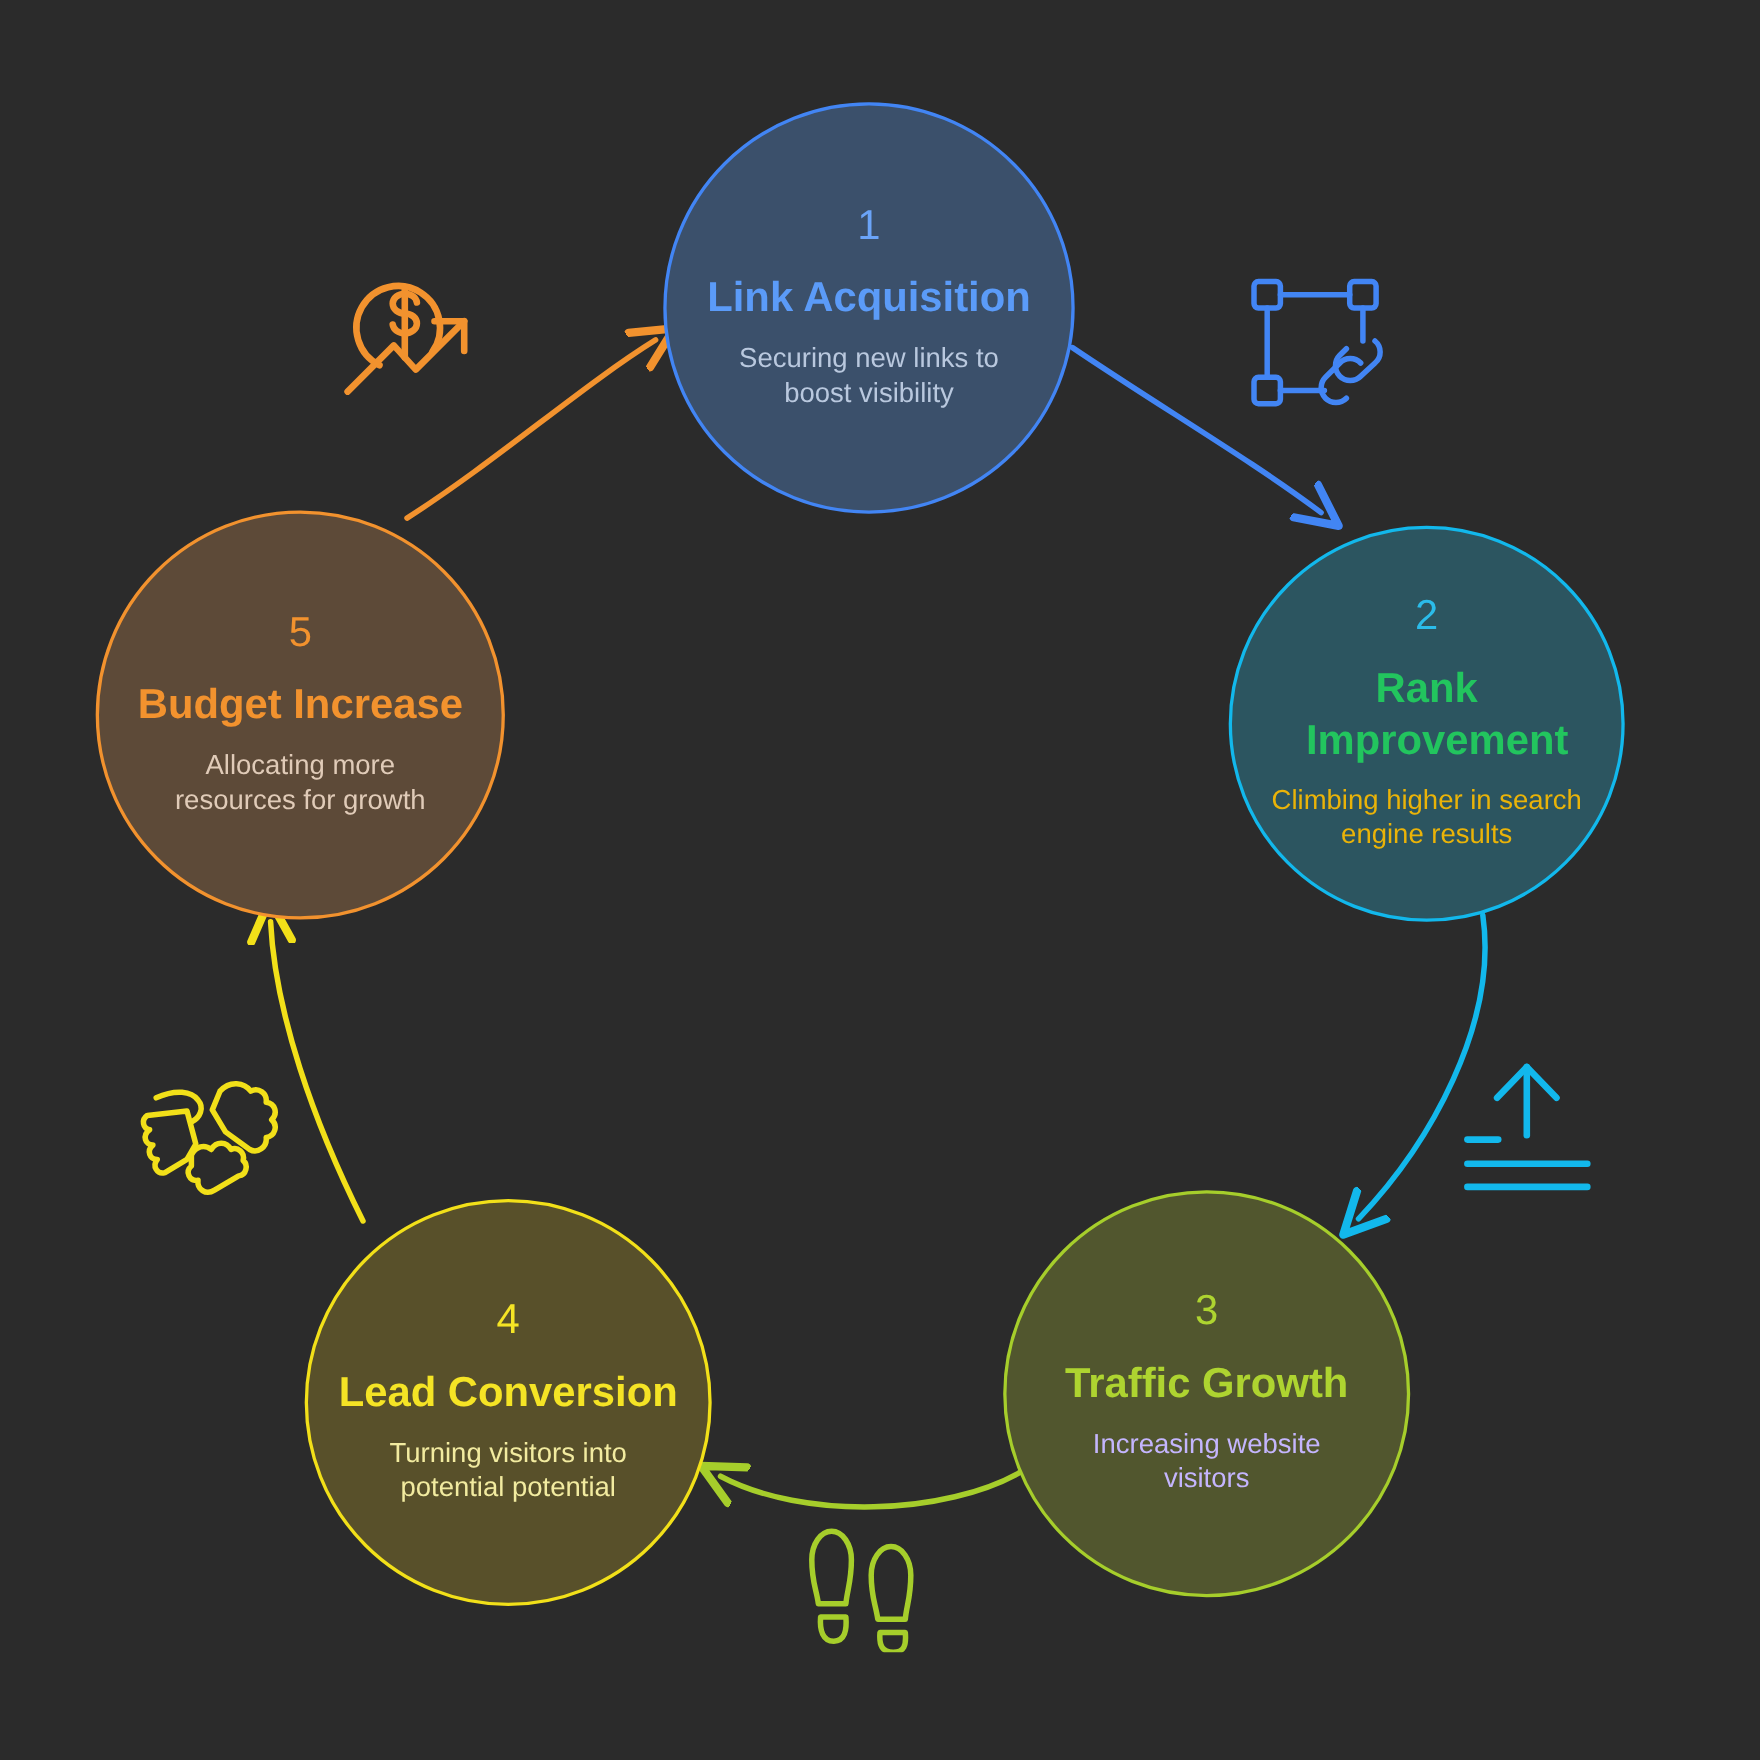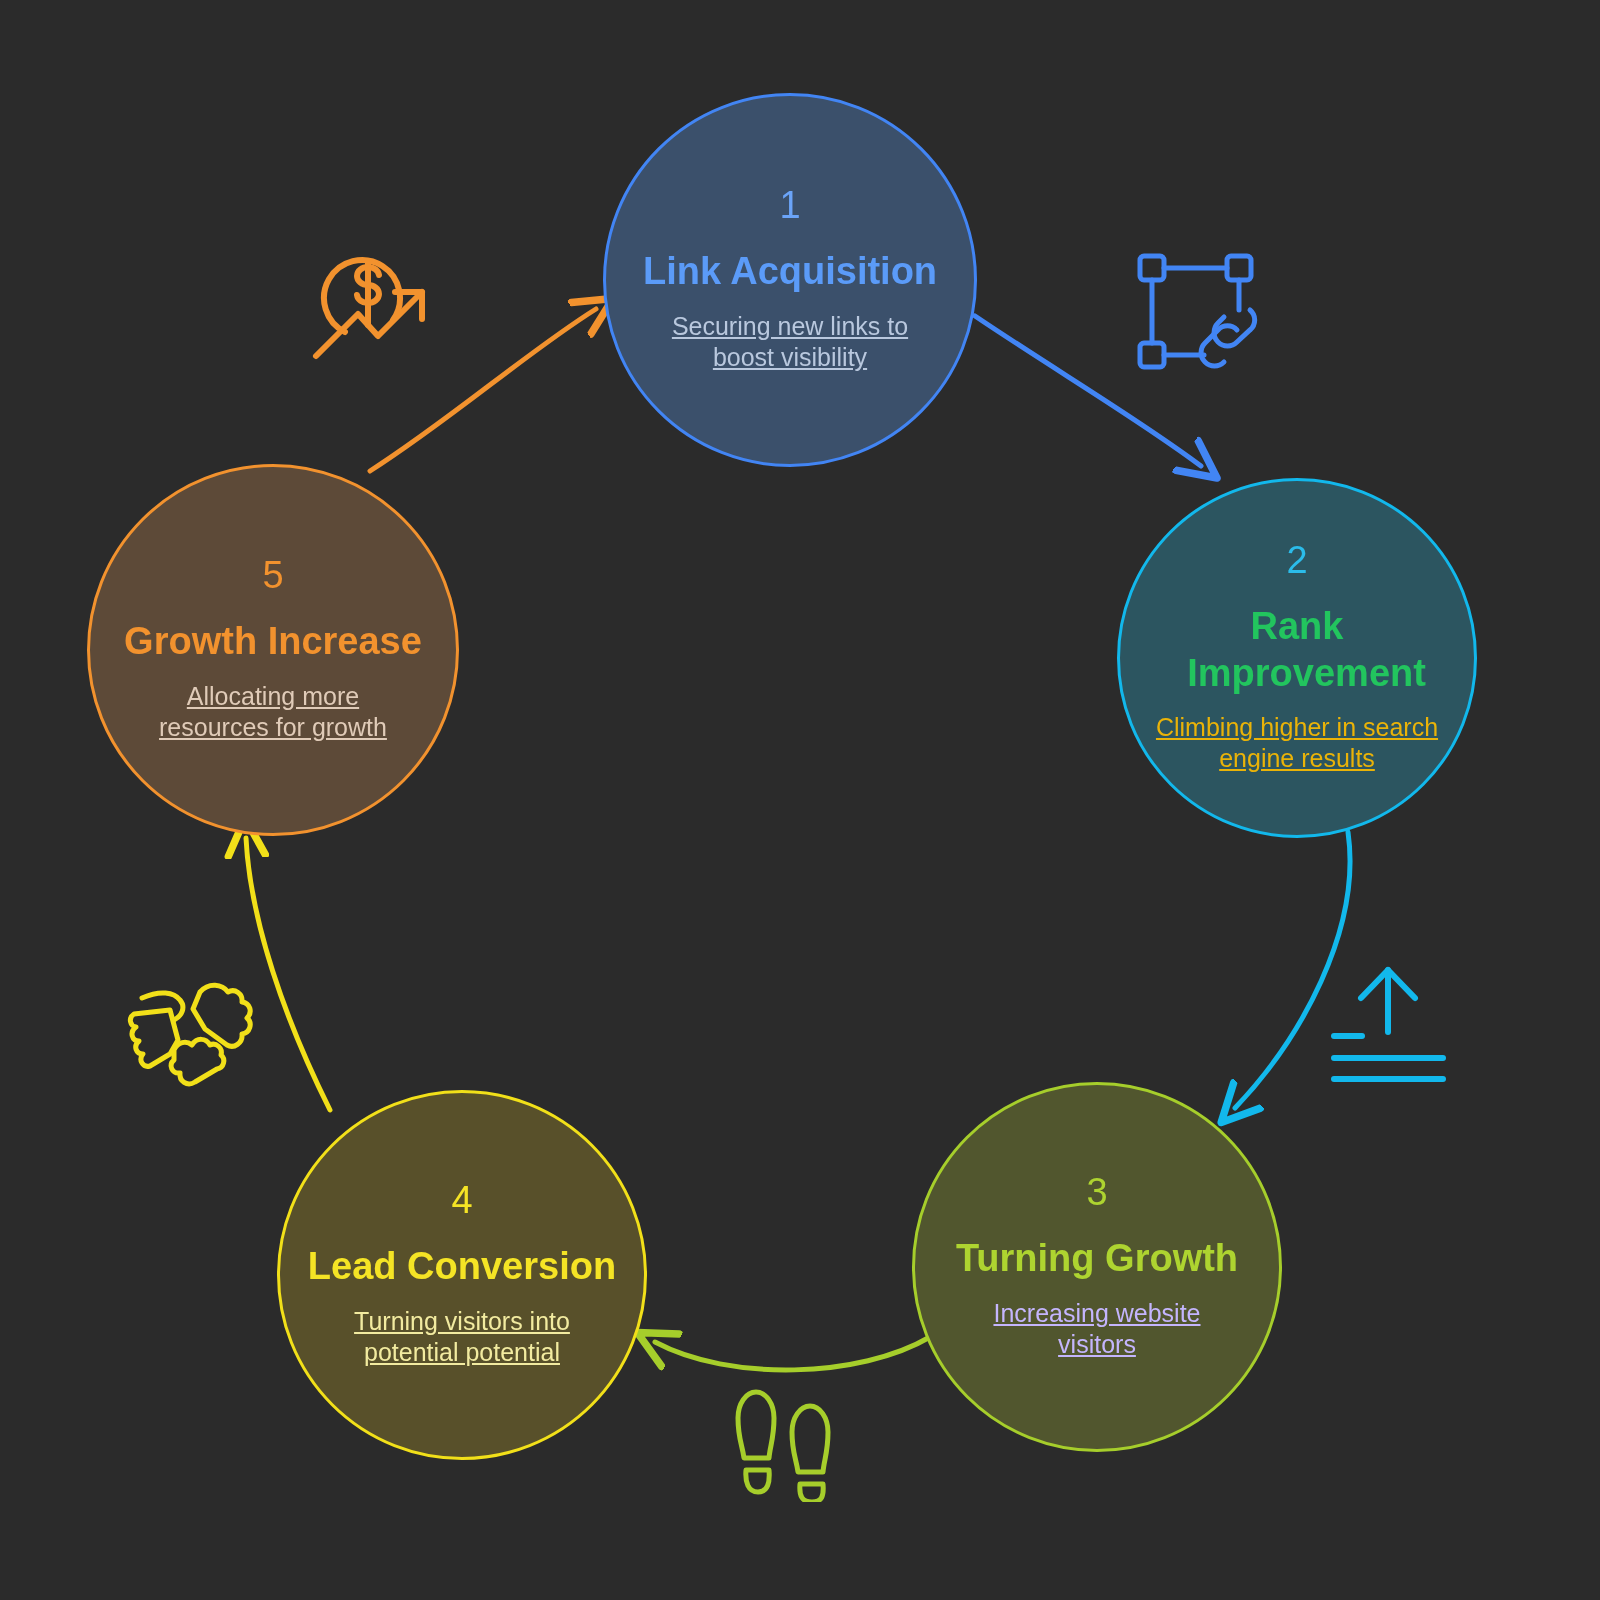--- a/index.html
+++ b/index.html
@@ -48,21 +48,20 @@
     font-weight: 700;
     line-height: 1.22;
     margin-bottom: 16px;
     max-width: 88%;
   }
   .node-desc {
     font-size: 25px;
     font-weight: 400;
     line-height: 1.26;
     max-width: 80%;
-    text-decoration: underline;
   }
   .icon-box {
     position: absolute;
     z-index: 6;
   }
 </style>
 </head>
 <body>
 
 <div id="canvas">
@@ -104,33 +103,33 @@
   </div>
 
   <div class="node" style="left:1117px; top:478px; width:360px; height:360px; border:3px solid #12b8ec; background:#2c5560;">
     <div class="node-num" style="color:#2bbcea;">2</div>
     <div class="node-title" style="color:#22c55e; max-width:62%;">Rank Improvement</div>
     <div class="node-desc" style="color:#eab308; max-width:83%;">Climbing higher in search engine results</div>
   </div>
 
   <div class="node" style="left:912px; top:1082px; width:370px; height:370px; border:3px solid #a6ce2b; background:#51562e;">
     <div class="node-num" style="color:#aed430;">3</div>
-    <div class="node-title" style="color:#aed430;">Turning Growth</div>
+    <div class="node-title" style="color:#aed430;">Traffic Growth</div>
     <div class="node-desc" style="color:#c4b5fd; max-width:70%;">Increasing website visitors</div>
   </div>
 
   <div class="node" style="left:277px; top:1090px; width:370px; height:370px; border:3px solid #f2e019; background:#58502a;">
     <div class="node-num" style="color:#f5e425;">4</div>
     <div class="node-title" style="color:#f5e425;">Lead Conversion</div>
     <div class="node-desc" style="color:#f2eba0; max-width:80%;">Turning visitors into potential potential</div>
   </div>
 
   <div class="node" style="left:87px; top:464px; width:372px; height:372px; border:3px solid #f2922e; background:#5d4a38;">
     <div class="node-num" style="color:#f2922e;">5</div>
-    <div class="node-title" style="color:#f2922e;">Growth Increase</div>
+    <div class="node-title" style="color:#f2922e;">Budget Increase</div>
     <div class="node-desc" style="color:#e0cbb8; max-width:72%;">Allocating more resources for growth</div>
   </div>
 
   <div class="icon-box" style="left:300px; top:228px; width:140px; height:140px;">
     <svg viewBox="0 0 140 140" width="140" height="140">
       <path d="M93,92 A38,38 0 1 0 45,104" fill="none" stroke="#f2922e" stroke-width="6" stroke-linecap="round"></path>
       <path d="M68,33 L68,97" fill="none" stroke="#f2922e" stroke-width="6" stroke-linecap="round"></path>
       <path d="M79,47 A11,9 0 0 0 68,39 A11,9 0 0 0 68,57 A11,9 0 0 1 68,75 A11,9 0 0 1 57,67" fill="none" stroke="#f2922e" stroke-width="6" stroke-linecap="round" stroke-linejoin="round"></path>
       <path d="M16,128 L58,86 L78,108 L122,64" fill="none" stroke="#f2922e" stroke-width="6" stroke-linecap="round" stroke-linejoin="round"></path>
       <path d="M95,64 L122,64 L122,91" fill="none" stroke="#f2922e" stroke-width="6" stroke-linecap="round" stroke-linejoin="round"></path>

